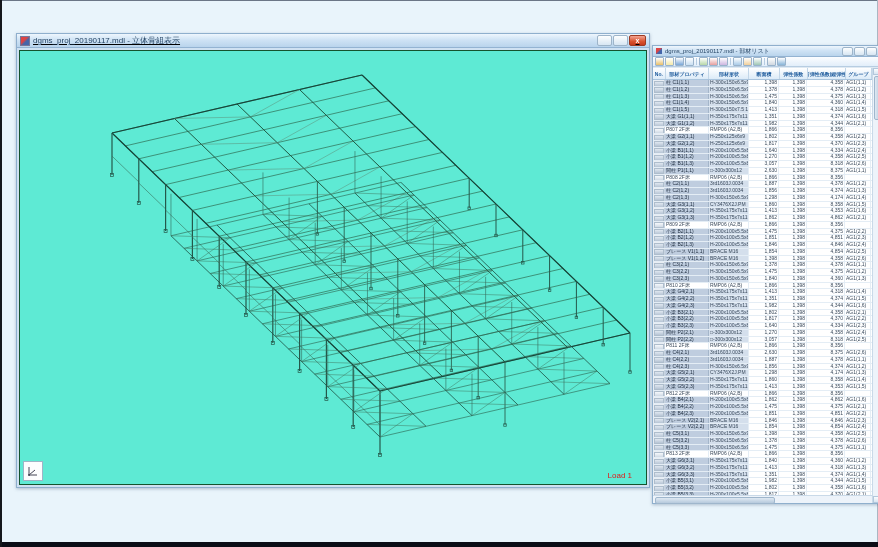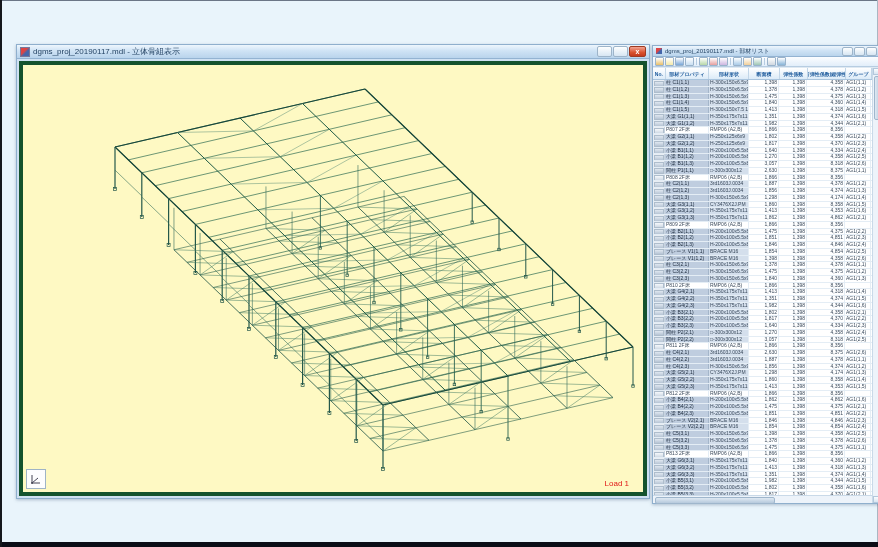--- a/index.html
+++ b/index.html
@@ -19,27 +19,27 @@
   .titlebar{display:flex;align-items:center;gap:3px;padding:0 3px;
     background:linear-gradient(#eef6fd,#cfe3f5 45%,#b9d4ec);
     border-bottom:1px solid #93b3d2;}
   .title-text{color:#1d3d5e;white-space:nowrap;overflow:hidden;flex:1;}
   .win-btns{display:flex;gap:1px;}
   .wbtn{border:1px solid #9db4c9;border-radius:2px;background:linear-gradient(#fdfefe,#d7e6f3);}
   .wbtn.close{background:linear-gradient(#f3a493,#d9532f 60%,#c43a1d);border-color:#9e3a22;color:#fff;
     display:flex;align-items:center;justify-content:center;font-weight:bold;}
 
   
-  #viewer{left:14px;top:44px;width:632px;height:453px;}
+  #viewer{left:14px;top:33px;width:632px;height:453px;text-decoration:underline;}
   #viewer .titlebar{height:13px;}
   #viewer .title-text{font-size:8px;}
   #viewer .app-icon{width:8px;height:8px;background:linear-gradient(135deg,#d44 40%,#46a 60%);border:1px solid #779;}
   #viewer .wbtn{width:13px;height:9px;}
   #viewer .wbtn.close{width:15px;font-size:7px;line-height:7px;}
-  .client{position:absolute;left:2px;top:16px;right:2px;bottom:2px;background:#fef9c3;border:4px solid #14532d;}
+  .client{position:absolute;left:2px;top:16px;right:2px;bottom:2px;background:#5eead4;border:1px solid #14532d;}
   .axis-gizmo{position:absolute;left:3px;bottom:3px;width:18px;height:18px;border:1px solid #9fb4c6;background:#fdfdfe;}
   .load-label{position:absolute;right:14px;bottom:4px;font-size:8px;color:#e01818;}
 
   
   #grid{left:650px;top:45px;width:227px;height:457px;display:flex;flex-direction:column;}
   #grid .titlebar{height:10px;flex:none;}
   #grid .title-text{font-size:6px;}
   #grid .app-icon{width:6px;height:6px;background:linear-gradient(135deg,#d44 40%,#46a 60%);}
   #grid .wbtn{width:9px;height:7px;font-size:5px;line-height:5px;}
   .toolbar{flex:none;height:9px;display:flex;align-items:center;gap:1px;padding:0 2px;

